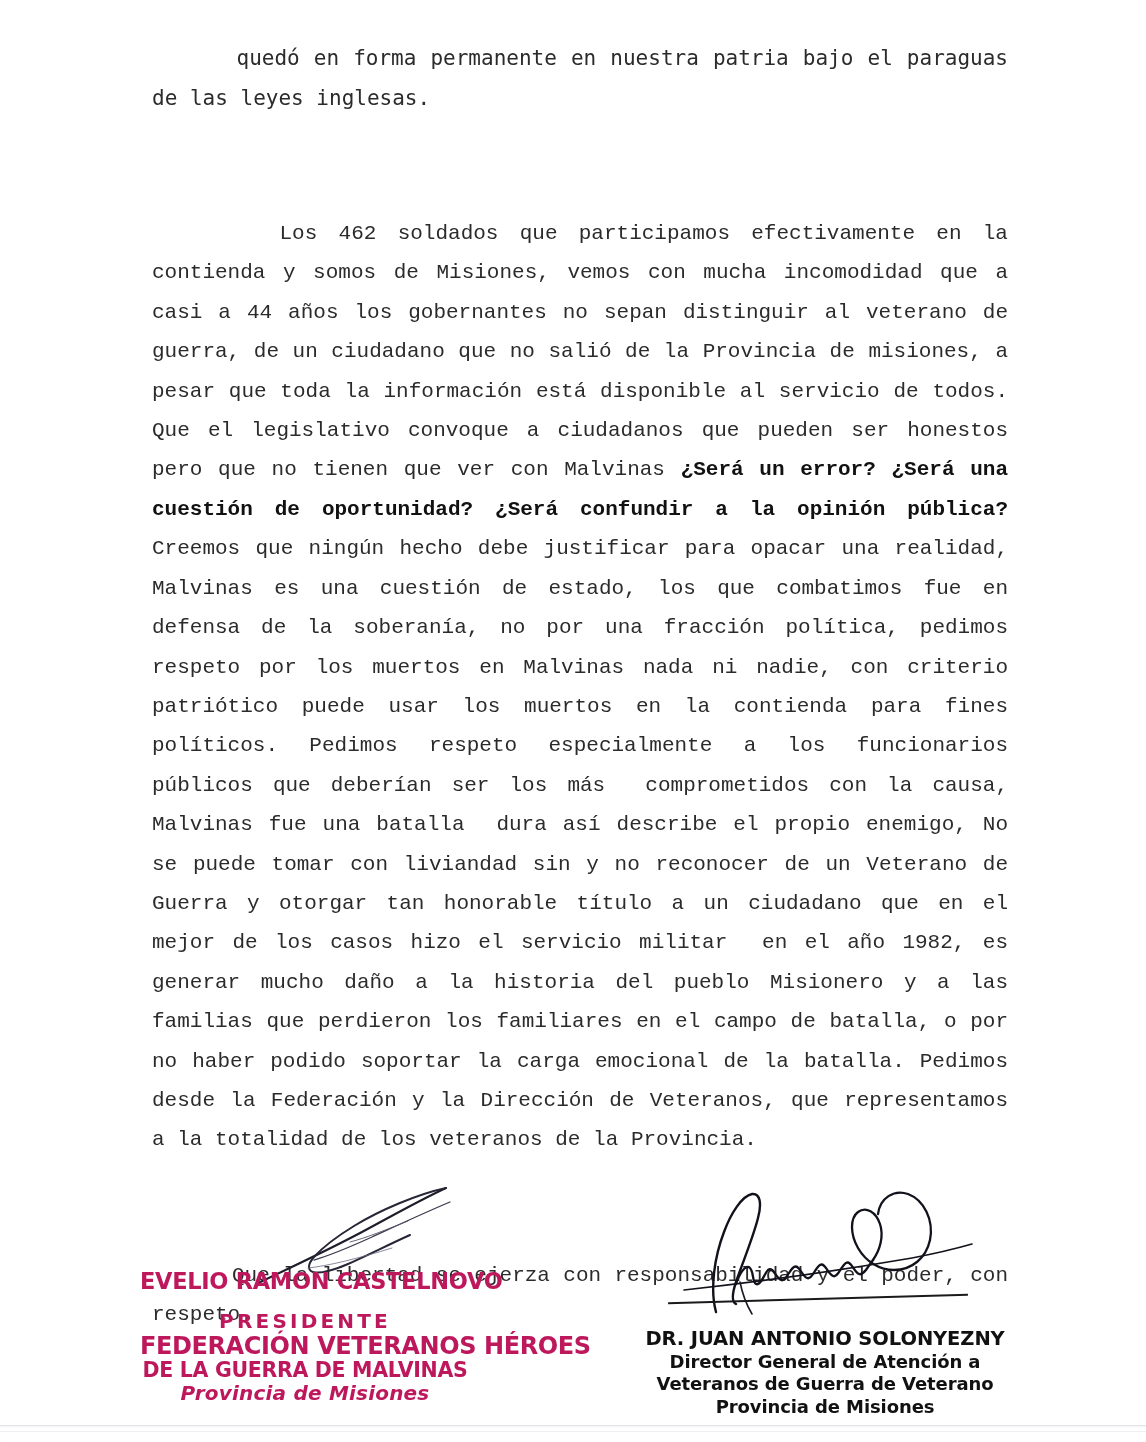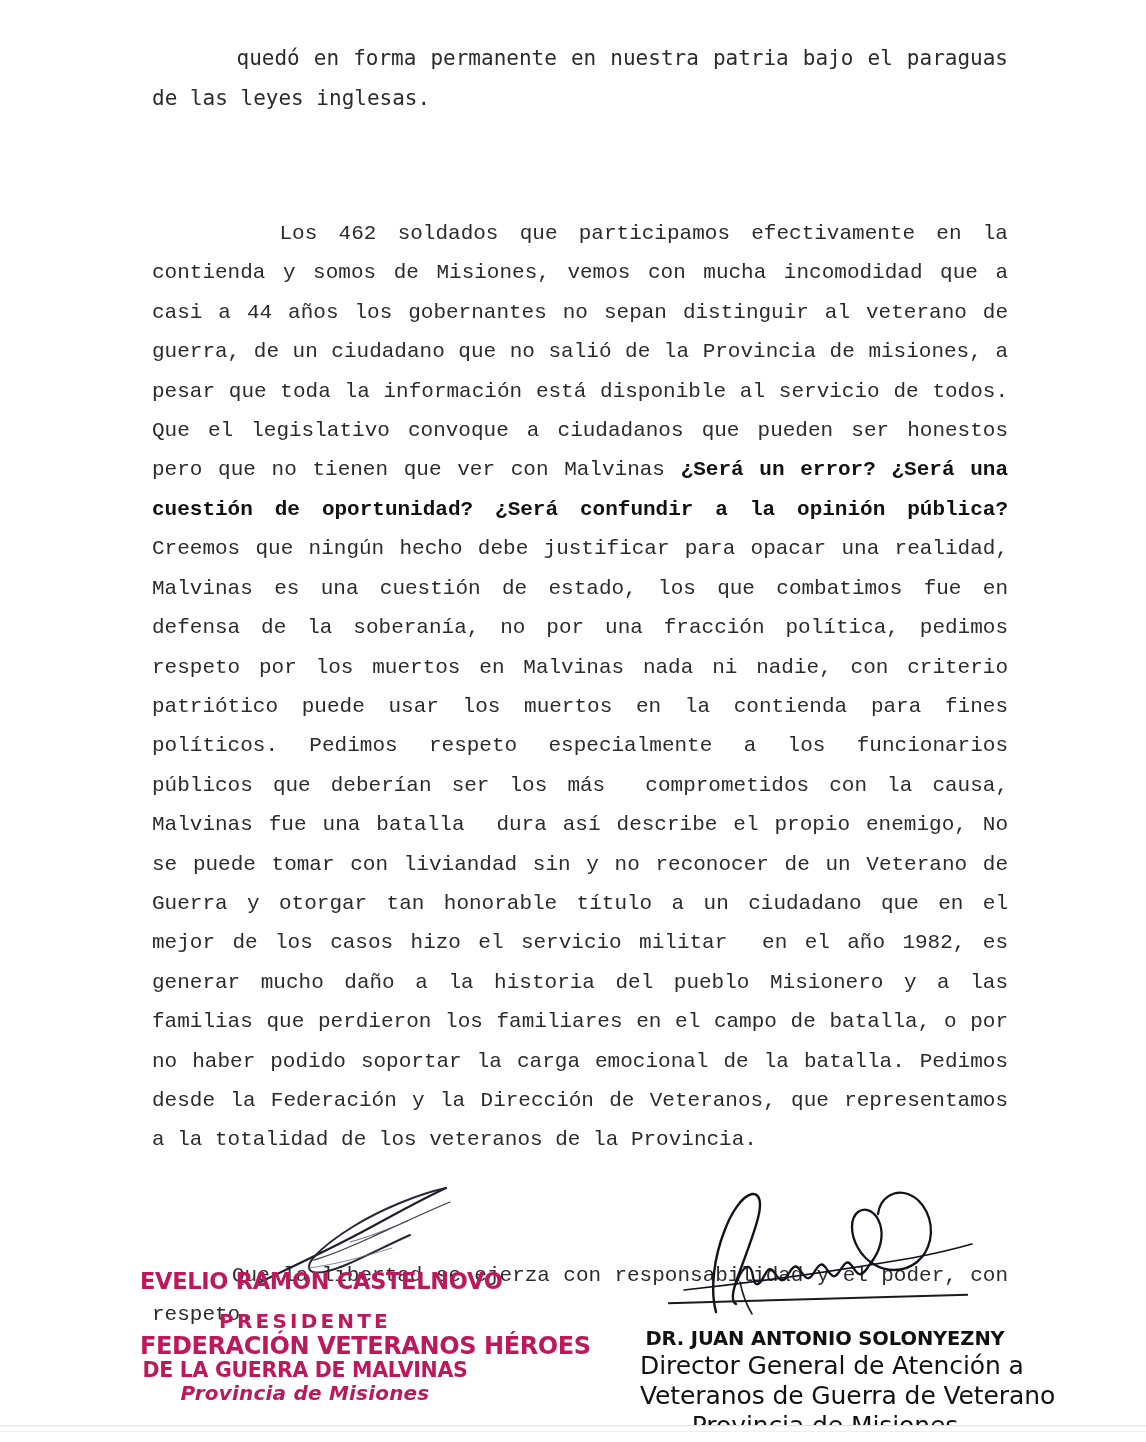--- a/index.html
+++ b/index.html
@@ -154,22 +154,22 @@
   }
   .stamp-right .r1 {
     font-size: 19.5px;
     font-weight: 700;
     letter-spacing: -0.1px;
     white-space: nowrap;
   }
   .stamp-right .r2,
   .stamp-right .r3,
   .stamp-right .r4 {
-    font-size: 25px;
-    font-weight: 400;
+    font-size: 18px;
+    font-weight: 700;
     letter-spacing: -0.1px;
     margin-top: 3px;
     white-space: nowrap;
   }
 
   .underline-rule {
     position: absolute;
     height: 1.5px;
     background: #1a1a1a;
   }

